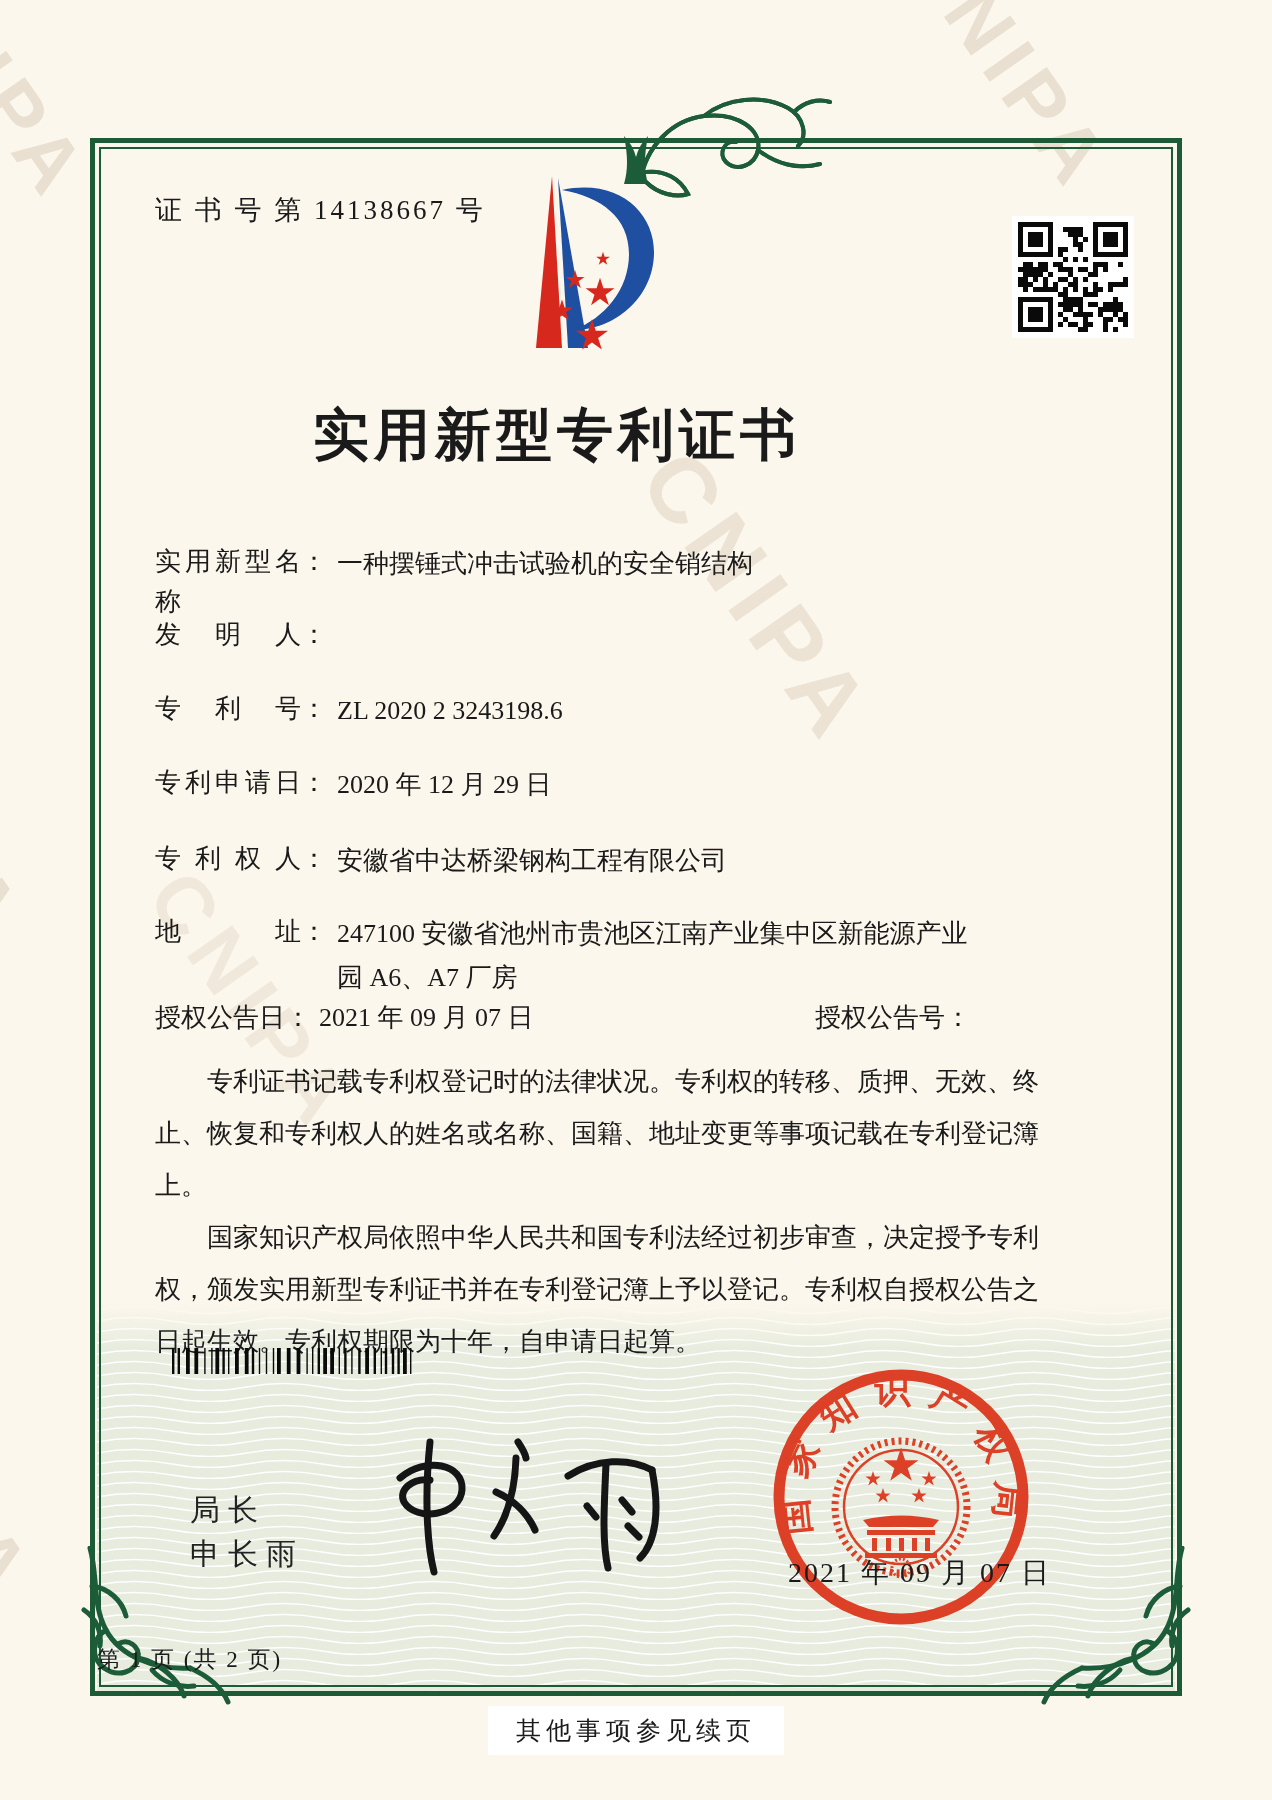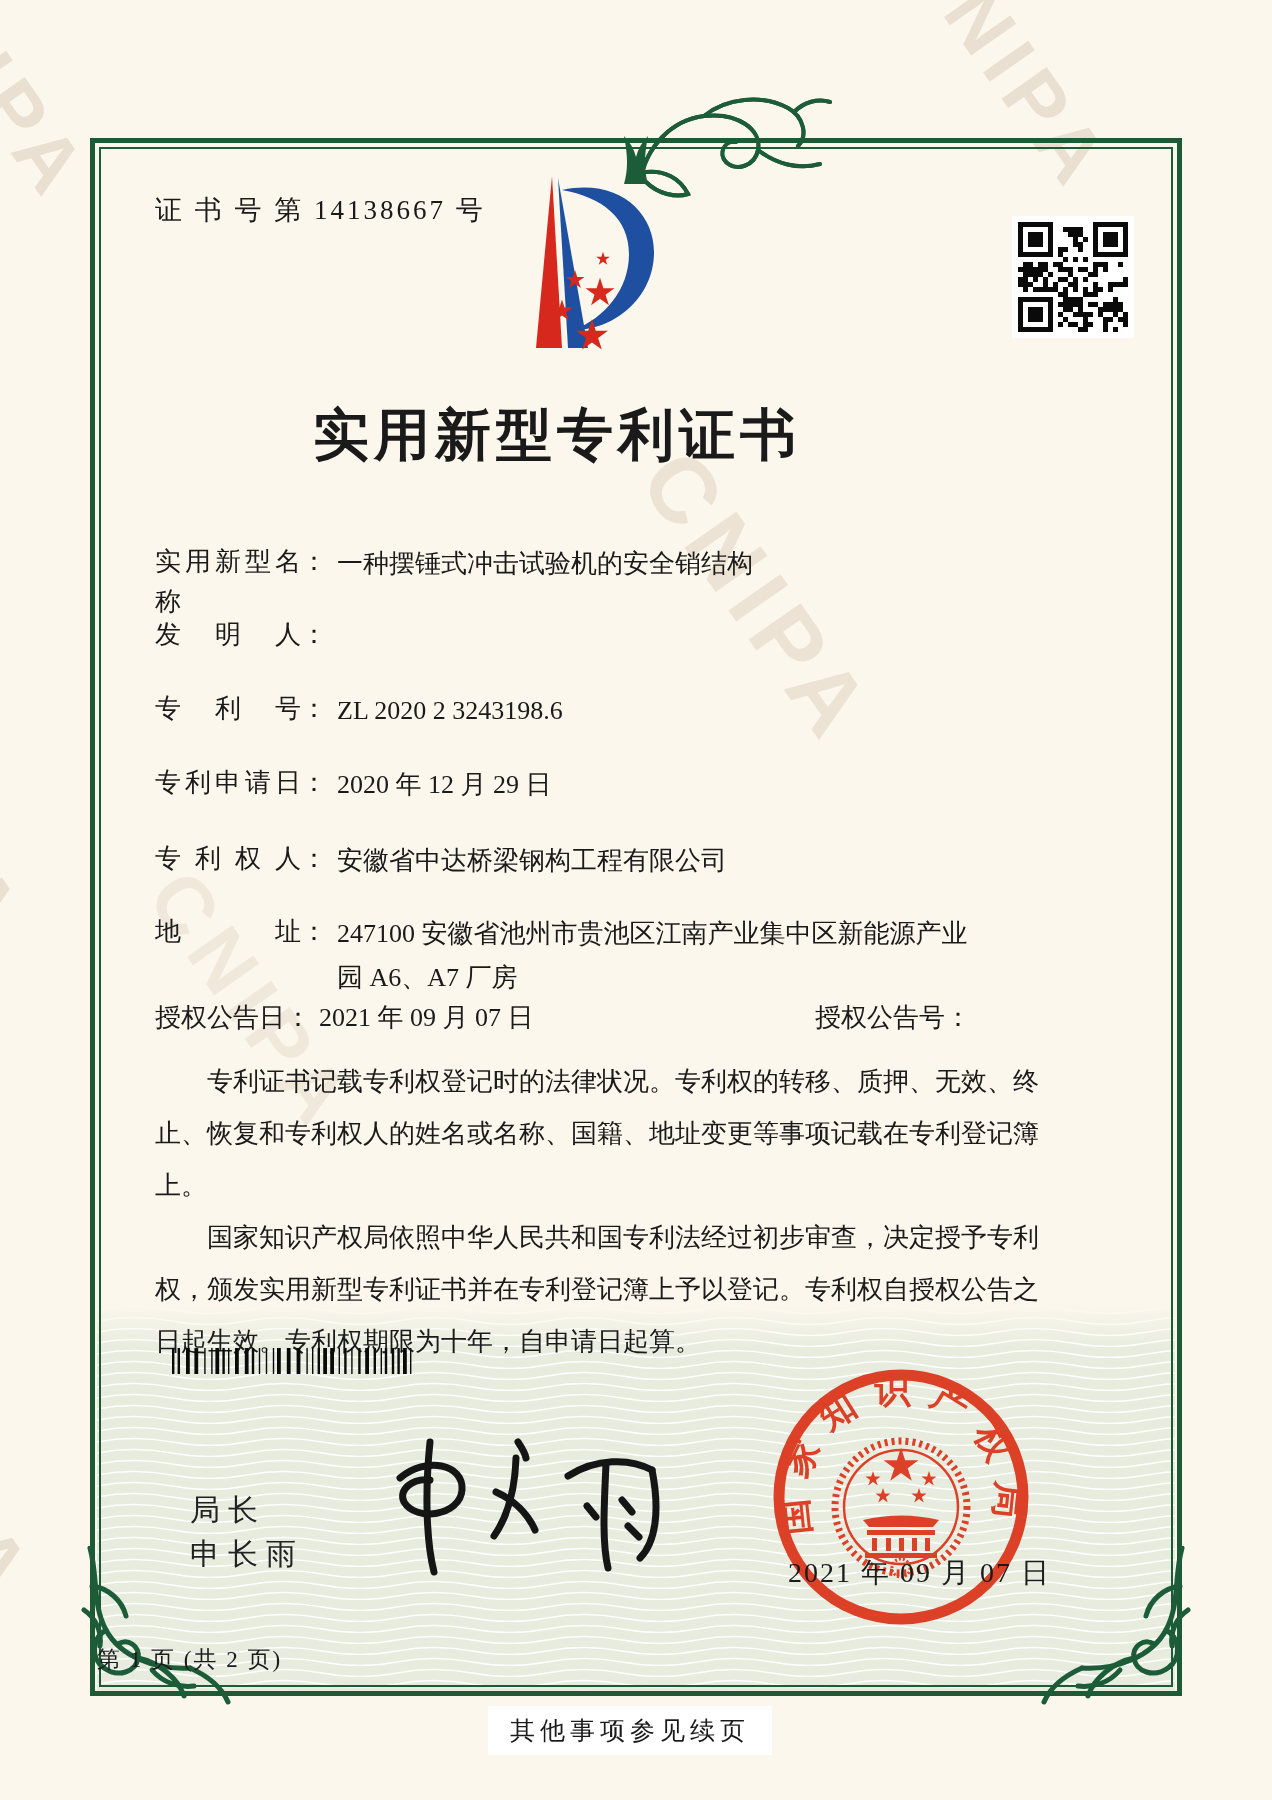--- a/index.html
+++ b/index.html
@@ -36,21 +36,21 @@
   .barcode{position:absolute;left:172px;top:1348px;}
   .officer-title{position:absolute;left:190px;top:1478px;font-family:"Liberation Sans","DejaVu Sans",sans-serif;
       font-size:30px;letter-spacing:8px;color:#222;margin-top:12px;}
   .officer-name{position:absolute;left:190px;top:1534px;font-family:"Liberation Sans","DejaVu Sans",sans-serif;
       font-size:30px;letter-spacing:8px;color:#222;text-align:center;}
   .signature{position:absolute;left:368px;top:1420px;}
   .seal{position:absolute;left:766px;top:1362px;z-index:4;}
   .seal-date{position:absolute;left:788px;top:1554px;font-size:28px;letter-spacing:2px;z-index:5;}
   .page-no{position:absolute;left:97px;top:1644px;width:1022px;text-align:left;font-size:23px;
       letter-spacing:2px;z-index:5;}
-  .continuation{position:absolute;left:488px;top:1706px;background:#fff;padding:8px 22px;
+  .continuation{position:absolute;left:488px;top:1706px;background:#fff;padding:8px 28px;
       font-size:25px;letter-spacing:5px;z-index:5;}
 </style>
 </head>
 <body>
 
 <div class="page">
 
   <svg width="0" height="0" style="position:absolute">
     <defs>
       <polygon id="star5" points="0,-16 3.6,-4.9 15.2,-4.9 5.8,1.9 9.4,12.9 0,6.1 -9.4,12.9 -5.8,1.9 -15.2,-4.9 -3.6,-4.9"></polygon>

